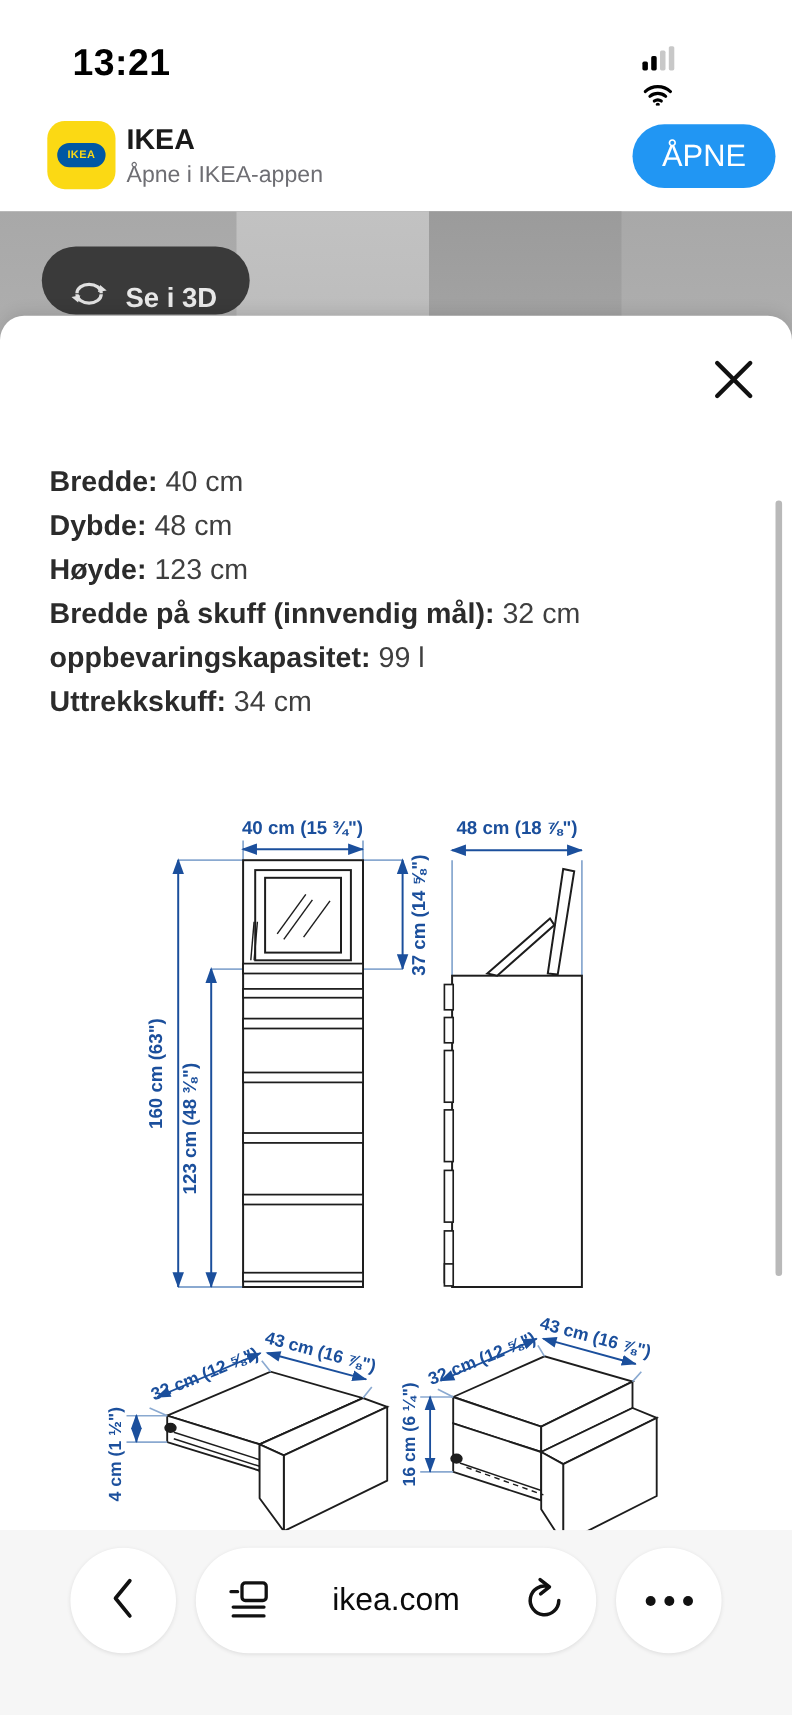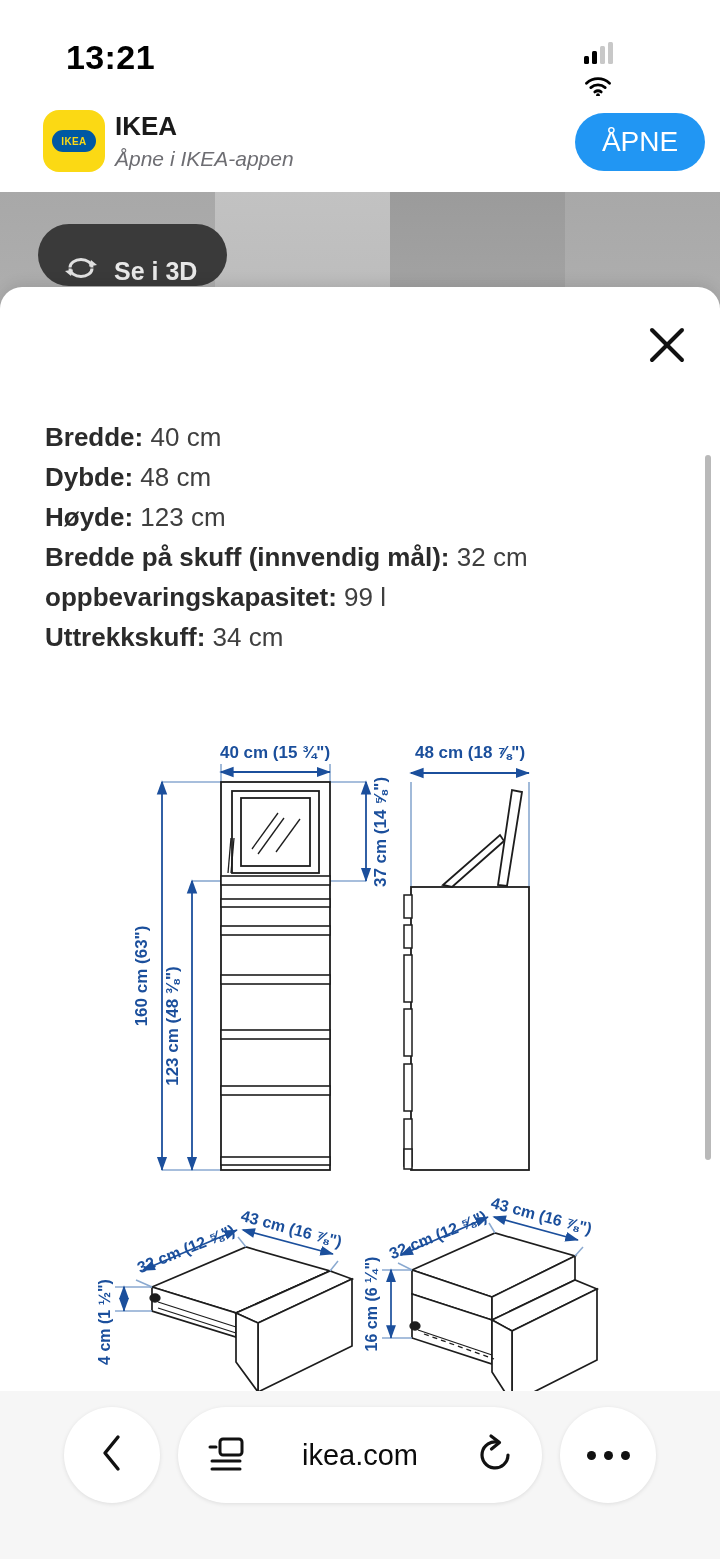--- a/index.html
+++ b/index.html
@@ -56,21 +56,21 @@
   .banner-logo .oval {
     width:44px; height:22px; border-radius:11px;
     background:#0058A3; border:2px solid #0058A3;
     display:flex; align-items:center; justify-content:center;
   }
   .banner-logo .oval span {
     color:#FBD914; font-size:10px; font-weight:700; letter-spacing:0.4px;
   }
   .banner-text { position:absolute; left:100px; top:16px; }
   .banner-title { font-size:26px; font-weight:700; color:#1a1a1a; line-height:1.15; }
-  .banner-sub { font-size:21px; color:#6e6e73; line-height:1.3; margin-top:3px;font-style:italic; }
+  .banner-sub { font-size:21px; color:#6e6e73; line-height:1.3; margin-top:3px; }
   .banner-btn {
     position:absolute; right:30px; top:17px;
     min-width:130px; height:58px; border-radius:29px;
     background:#2196F3; color:#fff;
     font-size:28px; font-weight:500;
     display:flex; align-items:center; justify-content:center;
     border:none; cursor:pointer; padding:0 22px;
     font-family:"Liberation Sans", sans-serif;
     text-align:center;
   }

